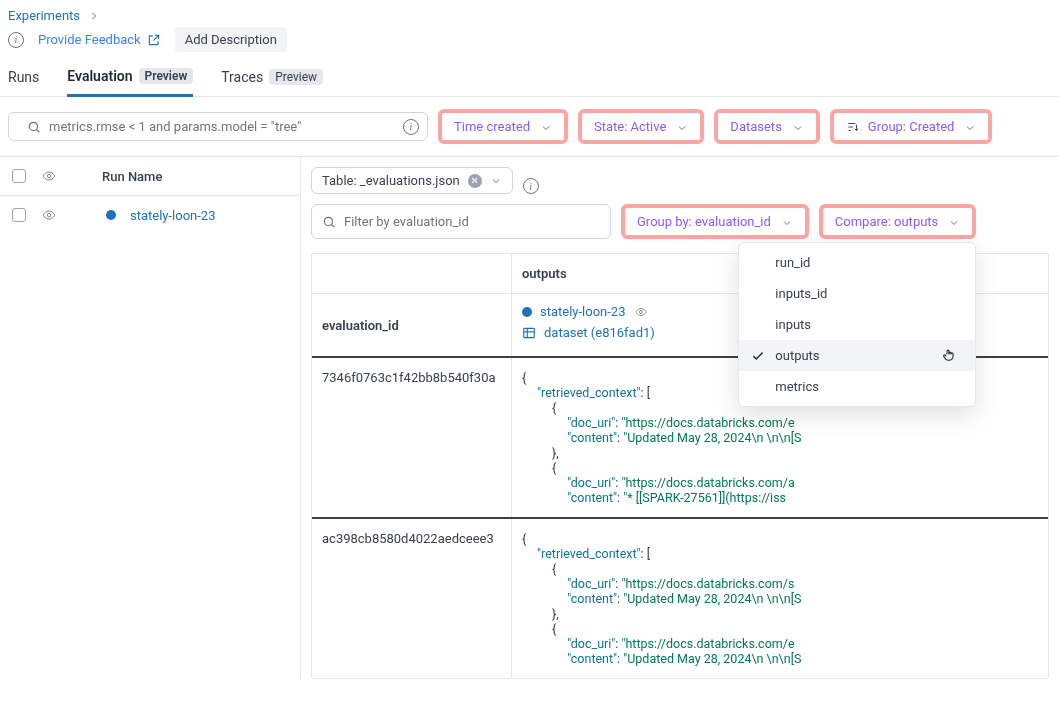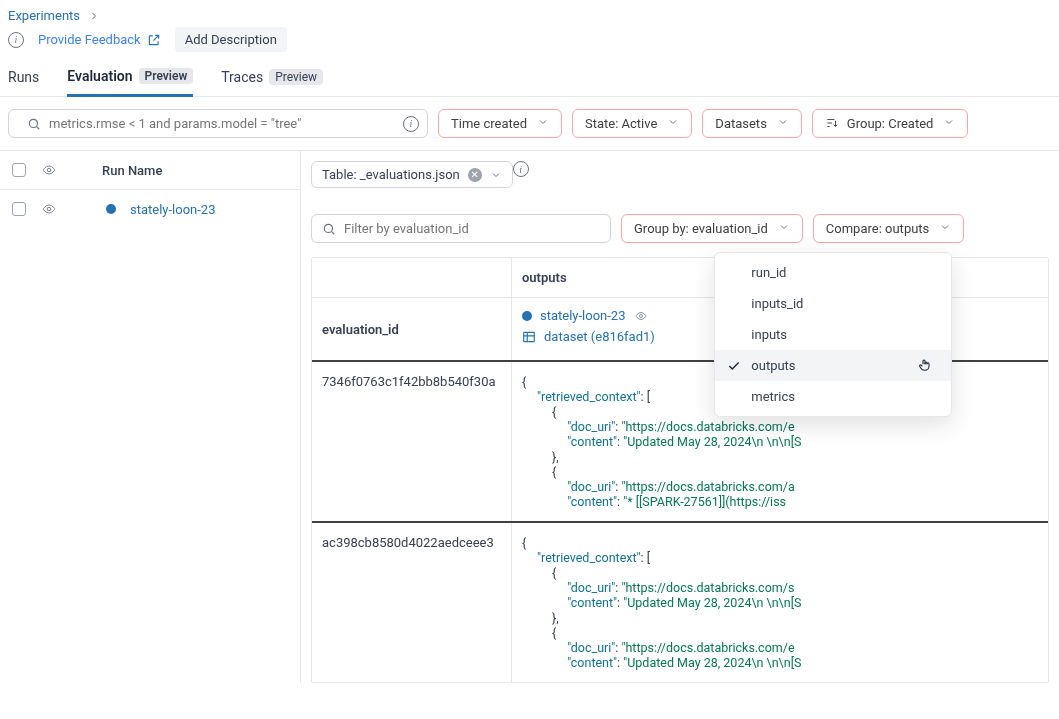--- a/index.html
+++ b/index.html
@@ -14,33 +14,33 @@
 .link-btn{color:#3b82f6;display:inline-flex;align-items:center;gap:6px}
 .ext-icon svg{display:block}
 .chip{background:#f3f4f6;border-radius:4px;padding:5px 10px;color:#374151;font-size:13px}
 .tabs{display:flex;gap:28px;padding:16px 8px 0 8px;border-bottom:1px solid #e5e7eb}
 .tab{display:flex;align-items:center;gap:6px;padding:0 0 10px 0;color:#374151;font-size:14px;cursor:pointer}
 .tab.active{color:#1f2937;font-weight:600;border-bottom:3px solid #2272b4;margin-bottom:-1px}
 .badge{background:#e5e7eb;color:#374151;border-radius:4px;padding:1px 6px;font-size:12px}
 .filter-bar{display:flex;gap:10px;padding:12px 8px;align-items:center}
 .search-box{flex:0 0 420px;display:flex;align-items:center;border:1px solid #d1d5db;border-radius:6px;padding:6px 18px;gap:8px;color:#6b7280;position:relative}
 .search-box input{border:none;outline:none;flex:1;font-size:13px;color:#6b7280;background:transparent}
-.pill{display:inline-flex;align-items:flex-start;gap:8px;border:1px solid #fca5a5;border-radius:6px;padding:6px 12px;color:#404040;font-size:13px;cursor:pointer;background:#fff}
+.pill{display:inline-flex;align-items:flex-end;gap:8px;border:4px solid #fca5a5;border-radius:6px;padding:6px 12px;color:#8b5cf6;font-size:13px;cursor:pointer;background:#fff}
 .chevdown{margin-left:2px}
 .columns{display:flex;border-top:1px solid #e5e7eb}
 .left-pane{width:301px;border-right:1px solid #e5e7eb}
 .left-header{display:flex;align-items:center;padding:10px 12px;gap:14px;border-bottom:1px solid #e5e7eb;color:#374151;font-size:13px;font-weight:500}
 .cbx{width:14px;height:14px;border:1px solid #9ca3af;border-radius:3px;background:#fff}
 .eye-icon{width:18px;height:18px;display:flex;align-items:center;justify-content:center;color:#6b7280}
 .runname-head{margin-left:30px}
 .left-row{display:flex;align-items:center;padding:10px 12px;gap:14px;font-size:13px}
 .dot{width:10px;height:10px;border-radius:50%;background:#2272b4;display:inline-block;margin-left:34px}
 .run-link{color:#2272b4}
 .right-pane{flex:1;padding:10px 10px 0 10px;min-width:0}
-.right-top-row{display:flex;align-items:flex-start;margin-bottom:26px}
+.right-top-row{display:flex;align-items:flex-end;gap:10px;margin-bottom:10px}
 .table-pill{display:inline-flex;align-items:center;gap:8px;border:1px solid #d1d5db;border-radius:6px;padding:5px 10px;font-size:13px;color:#374151}
 .tag-x{width:14px;height:14px;border-radius:50%;background:#9ca3af;color:#fff;display:inline-flex;align-items:center;justify-content:center;font-size:10px;line-height:1}
 .controls-row{display:flex;gap:10px;margin-bottom:14px}
 .filter-eval{flex:0 0 300px;display:flex;align-items:center;border:1px solid #d1d5db;border-radius:6px;padding:6px 10px;gap:8px}
 .filter-eval input{border:none;outline:none;flex:1;font-size:13px;color:#6b7280;background:transparent}
 .data-table{border:1px solid #e5e7eb;border-radius:2px;overflow:hidden}
 .dt-head{display:flex}
 .dt-head .col-a{width:200px;border-right:1px solid #e5e7eb}
 .dt-head .col-b{flex:1;padding:12px 10px;font-weight:600;color:#374151}
 .dt-meta{display:flex;border-top:1px solid #e5e7eb}
@@ -50,21 +50,21 @@
 .meta-dot{width:10px;height:10px;border-radius:50%;background:#2272b4}
 .dataset-icon{color:#2272b4}
 .dt-row{display:flex;border-top:2px solid #404040}
 .dt-row .col-a{width:200px;border-right:1px solid #e5e7eb;padding:12px 10px;font-size:13px;color:#374151;overflow:hidden;white-space:nowrap}
 .dt-row .col-b{flex:1;padding:12px 10px;min-width:0}
 .code{font-family:ui-monospace,Menlo,Consolas,monospace;font-size:12.5px;white-space:pre;color:#374151;overflow:hidden}
 .k{color:#0e7490}
 .s{color:#047857}
 .p{color:#374151}
 .compare-wrap{position:relative}
-.dropdown{position:absolute;top:38px;right:12px;width:238px;background:#fff;border:1px solid #e5e7eb;border-radius:6px;box-shadow:0 8px 24px rgba(0,0,0,.12);padding:4px 0;z-index:20}
+.dropdown{position:absolute;top:38px;right:0;width:238px;background:#fff;border:1px solid #e5e7eb;border-radius:6px;box-shadow:0 8px 24px rgba(0,0,0,.12);padding:4px 0;z-index:20}
 .dd-item{display:flex;align-items:center;gap:10px;padding:8px 14px 8px 36px;font-size:13px;color:#374151;cursor:pointer;position:relative}
 .dd-item.sel{background:#f3f4f6}
 .dd-check{position:absolute;left:12px;top:9px}
 .cursor{position:absolute;right:18px;top:6px;font-size:14px}
 svg{display:block}
 .svg-search{width:14px;height:14px;stroke:#6b7280;fill:none;stroke-width:2}
 .svg-chev{width:12px;height:12px;stroke:#6b7280;fill:none;stroke-width:2}
 .svg-eye{width:18px;height:14px;stroke:#6b7280;fill:none;stroke-width:1.5}
 .svg-sort{width:14px;height:14px;stroke:#374151;fill:none;stroke-width:1.6}
 </style>

